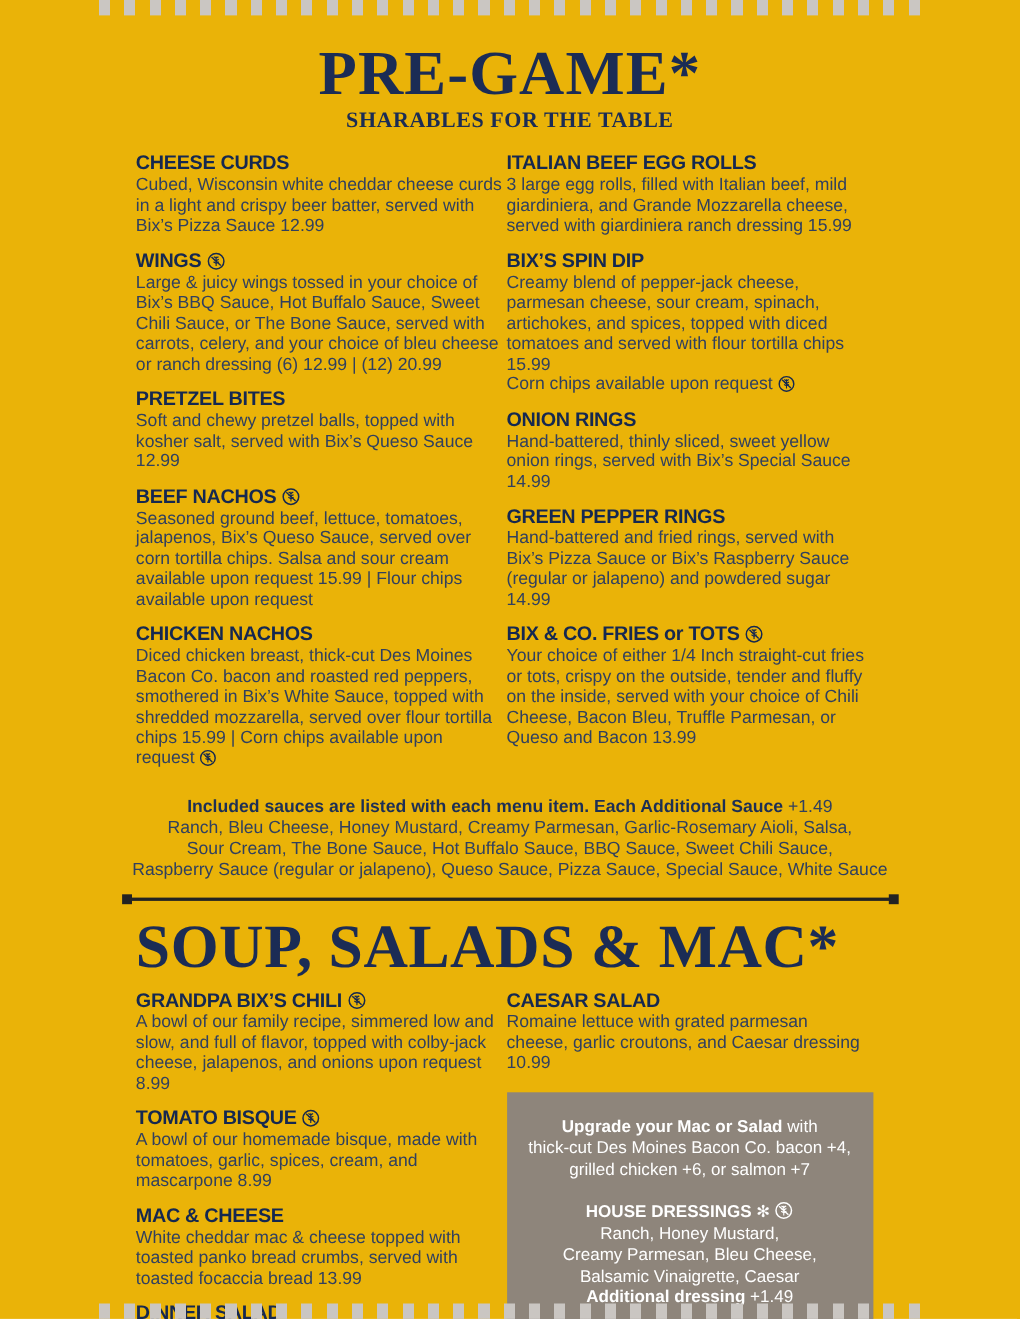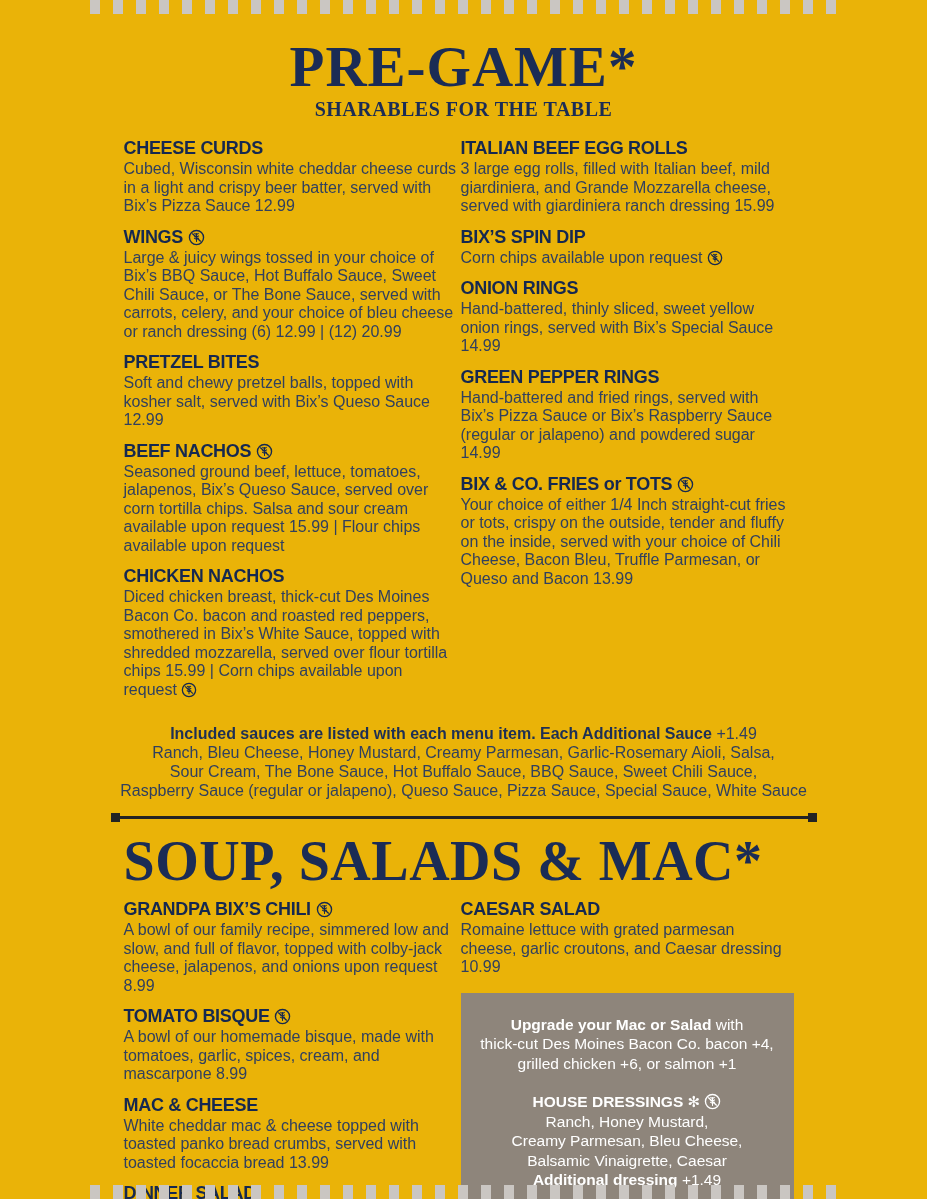--- a/index.html
+++ b/index.html
@@ -127,20 +127,21 @@
       </div>
       <div class="col">
 
         <div class="item">
           <h3><span>ITALIAN BEEF EGG ROLLS</span></h3>
           <p class="desc">3 large egg rolls, filled with Italian beef, mild giardiniera, and Grande Mozzarella cheese, served with giardiniera ranch dressing 15.99</p>
         </div>
 
         <div class="item">
           <h3><span>BIX’S SPIN DIP</span></h3>
+          <p class="desc">Creamy blend of pepper-jack cheese, parmesan cheese, sour cream, spinach, artichokes, and spices, topped with diced tomatoes and served with flour tortilla chips 15.99</p>
           <p class="desc"><span>Corn chips available upon request</span>
             <span class="gicon"><svg viewBox="0 0 20 20">
                   <use href="#grain"></use>
                 </svg></span></p>
         </div>
 
         <div class="item">
           <h3><span>ONION RINGS</span></h3>
           <p class="desc">Hand-battered, thinly sliced, sweet yellow onion rings, served with Bix’s Special Sauce 14.99</p>
         </div>
@@ -210,21 +211,21 @@
           <h3><span>CAESAR SALAD</span></h3>
           <p class="desc">Romaine lettuce with grated parmesan cheese, garlic croutons, and Caesar dressing 10.99</p>
         </div>
 
         <div class="box">
           <div>
             <b>Upgrade your Mac or Salad</b>
             <span>with</span>
           </div>
           <div>thick-cut Des Moines Bacon Co. bacon +4,</div>
-          <div>grilled chicken +6, or salmon +1</div>
+          <div>grilled chicken +6, or salmon +7</div>
           <div class="gap"></div>
           <div>
             <b>HOUSE DRESSINGS</b>
             <span class="flower">✻</span>
             <span class="gicon"><svg viewBox="0 0 20 20">
                   <use href="#grain"></use>
                 </svg></span>
           </div>
           <div>Ranch, Honey Mustard,</div>
           <div>Creamy Parmesan, Bleu Cheese,</div>

